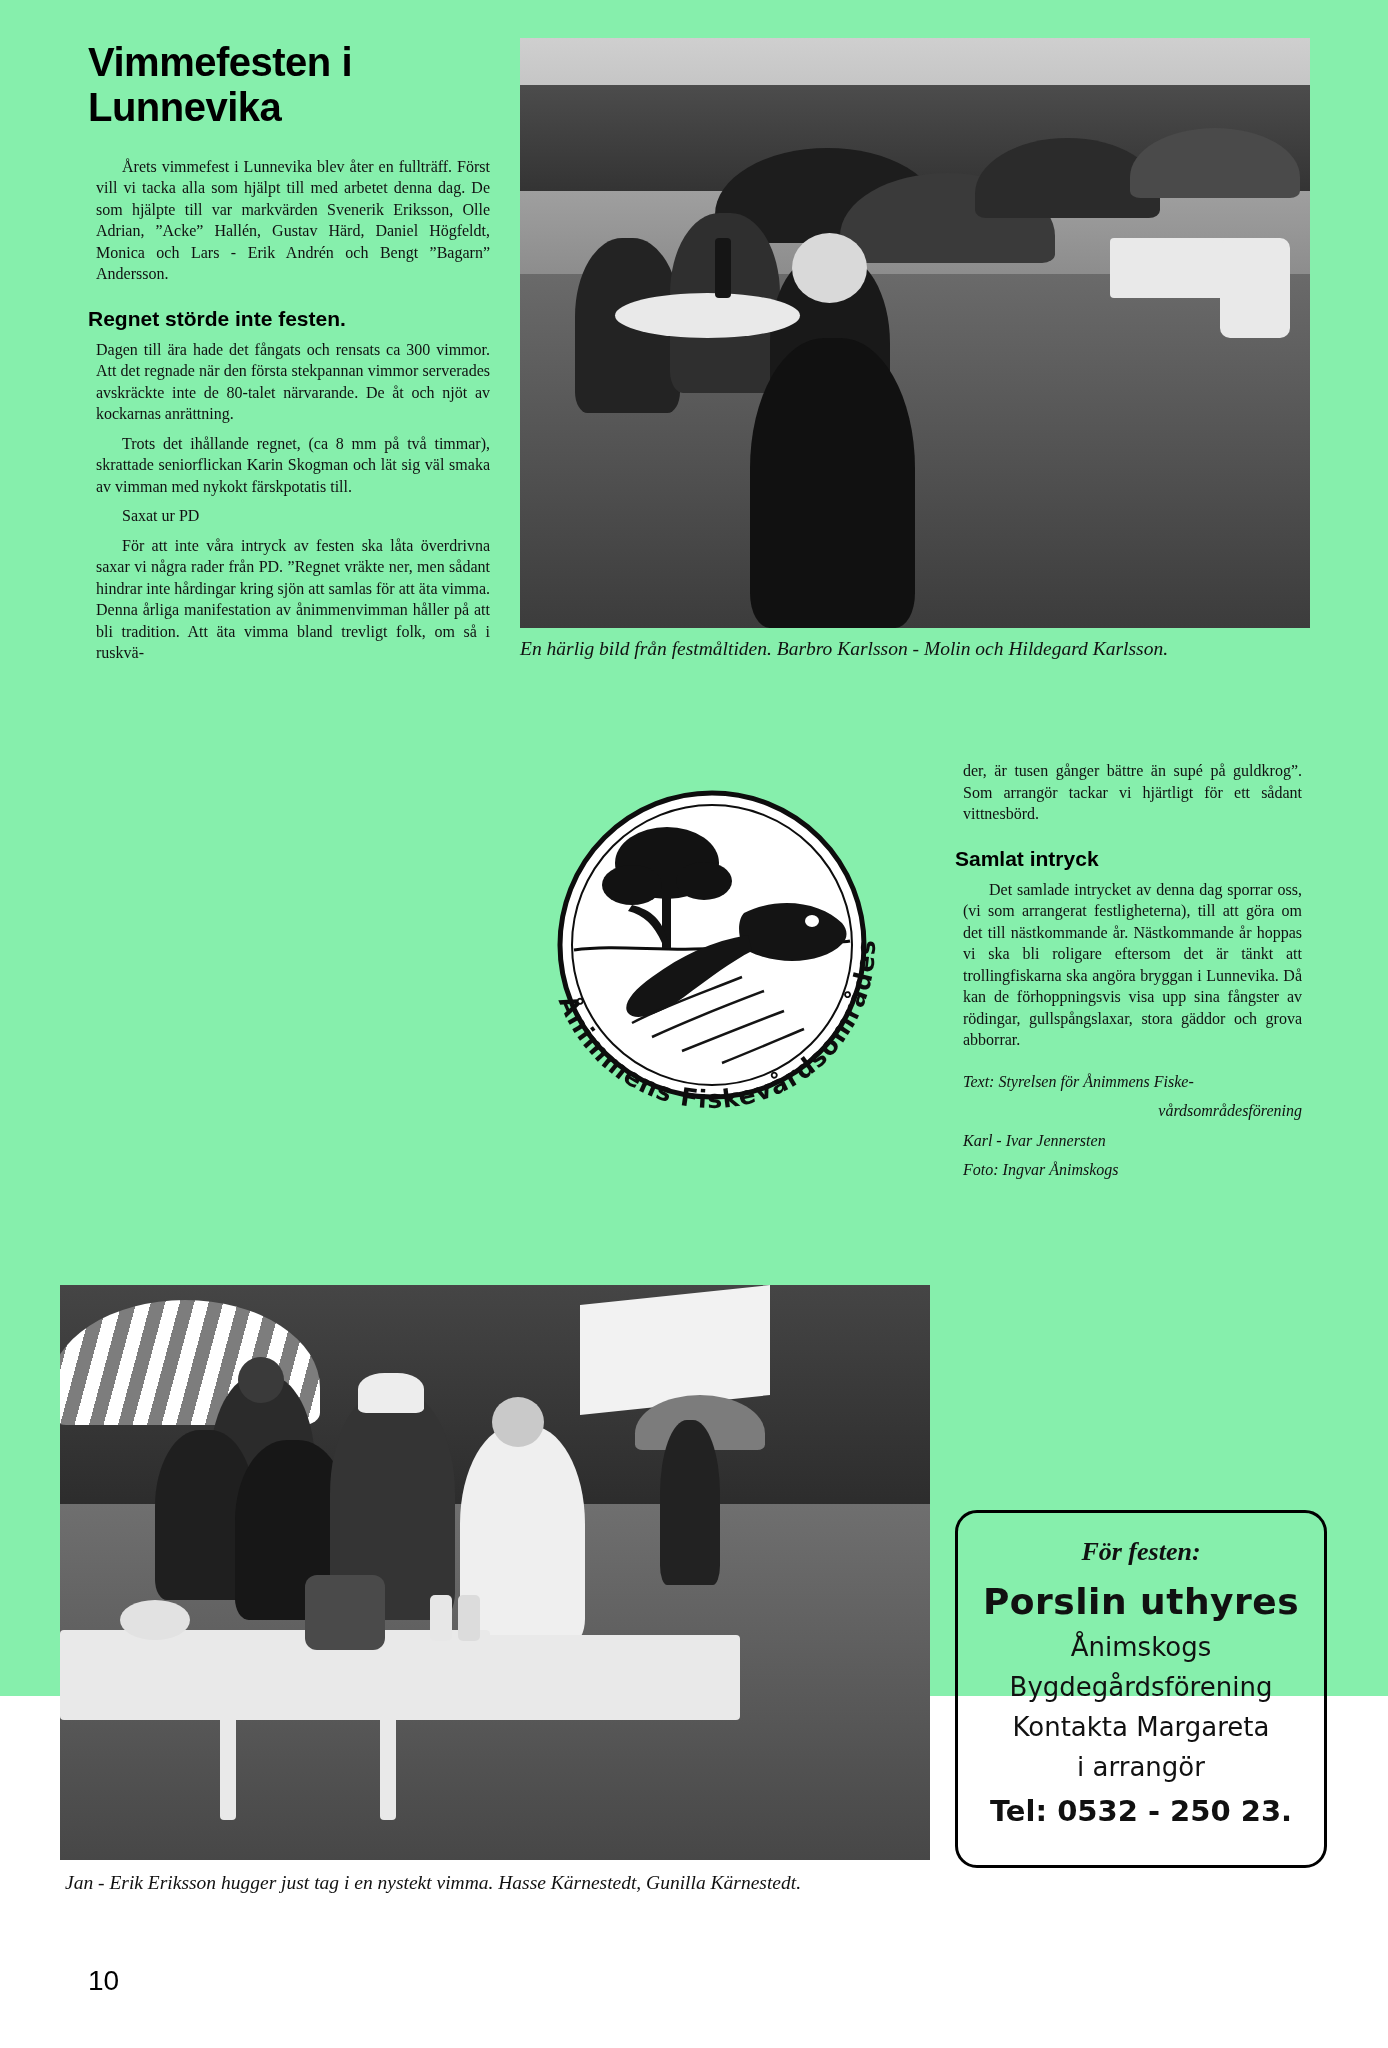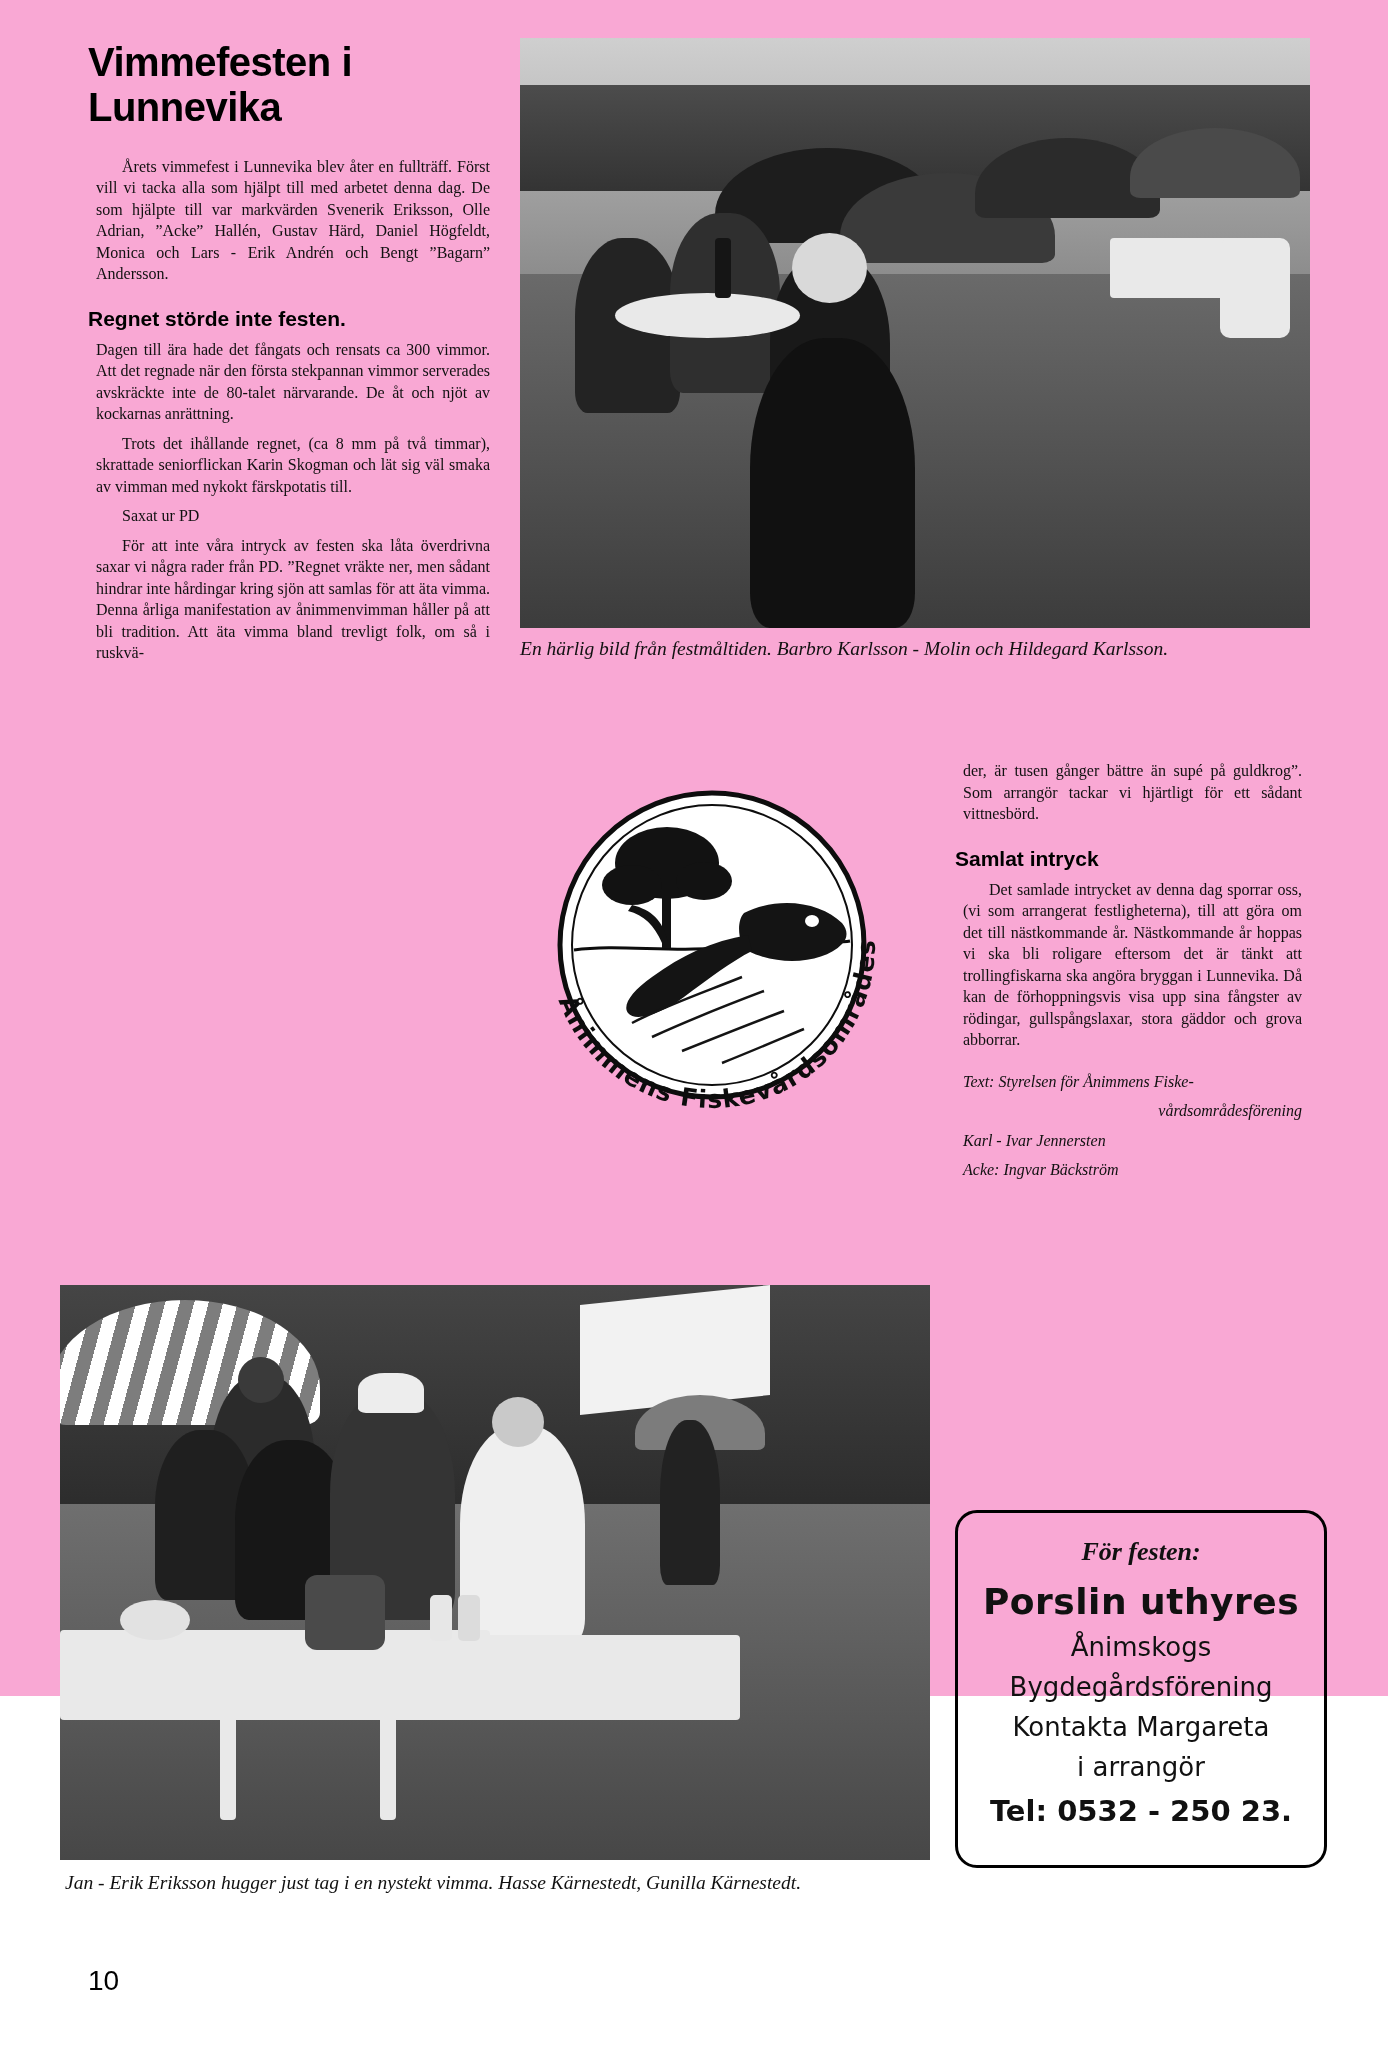--- a/index.html
+++ b/index.html
@@ -13,21 +13,21 @@
     position: relative;
     font-family: "Liberation Serif", serif;
     color: #111111;
     overflow: hidden;
   }
   .page {
     position: absolute;
     left: 0; top: 0;
     width: 1388px;
     height: 1696px;
-    background: #f9a8d4;
+    background: #86efac;
   }
 
   
   .col-left {
     position: absolute;
     left: 88px;
     top: 40px;
     width: 410px;
   }
   .headline {
@@ -259,21 +259,21 @@
     </svg>
   </div>
 
   <div class="col-right">
     <p class="body noindent">der, är tusen gånger bättre än supé på guldkrog”. Som arrangör tackar vi hjärtligt för ett sådant vittnesbörd.</p>
     <div class="subhead">Samlat intryck</div>
     <p class="body">Det samlade intrycket av denna dag sporrar oss, (vi som arrangerat festligheterna), till att göra om det till nästkommande år. Nästkommande år hoppas vi ska bli roligare eftersom det är tänkt att trollingfiskarna ska angöra bryggan i Lunnevika. Då kan de förhoppningsvis visa upp sina fångster av rödingar, gullspångslaxar, stora gäddor och grova abborrar.</p>
     <p class="body noindent" style="font-style:italic; margin-top:20px; text-align:left;">Text: Styrelsen för Ånimmens Fiske-</p>
     <p class="body noindent" style="font-style:italic; text-align:right;">vårdsområdesförening</p>
     <p class="body noindent" style="font-style:italic; text-align:left;">Karl - Ivar Jennersten</p>
-    <p class="body noindent" style="font-style:italic; text-align:left;">Acke: Ingvar Bäckström</p>
+    <p class="body noindent" style="font-style:italic; text-align:left;">Foto: Ingvar Ånimskogs</p>
   </div>
 
   <div class="photo photo-bottom">
     <div class="trees" style="top:0; height:42%; background:linear-gradient(#454545,#2a2a2a);"></div>
     <div class="grass" style="top:38%; height:62%; background:linear-gradient(#6f6f6f,#474747);"></div>
 
     <div class="umb" style="left:-10px;top:15px;width:270px;height:125px;background:repeating-linear-gradient(105deg,#ffffff 0 14px,#7d7d7d 14px 28px);"></div>
 
     <div style="position:absolute;left:520px;top:10px;width:190px;height:110px;background:#f2f2f2;transform:skewY(-6deg);"></div>
     <div class="umb" style="left:575px;top:110px;width:130px;height:55px;background:#7c7c7c;"></div>

